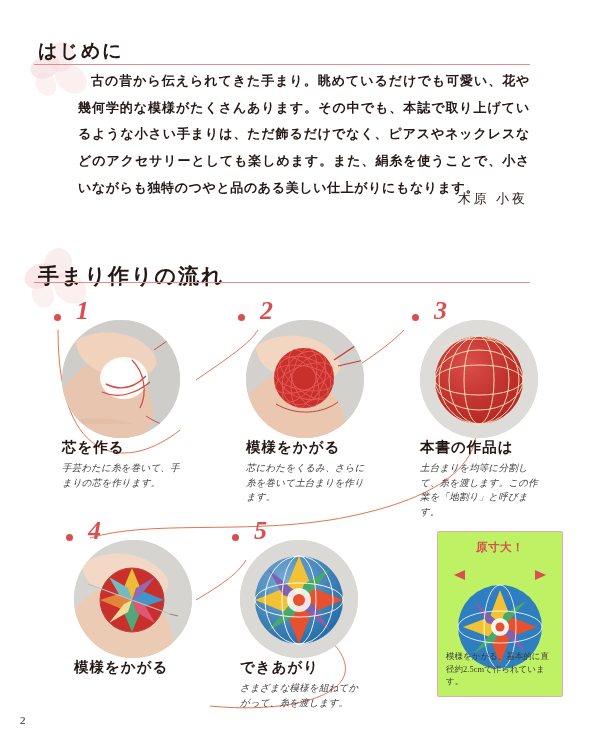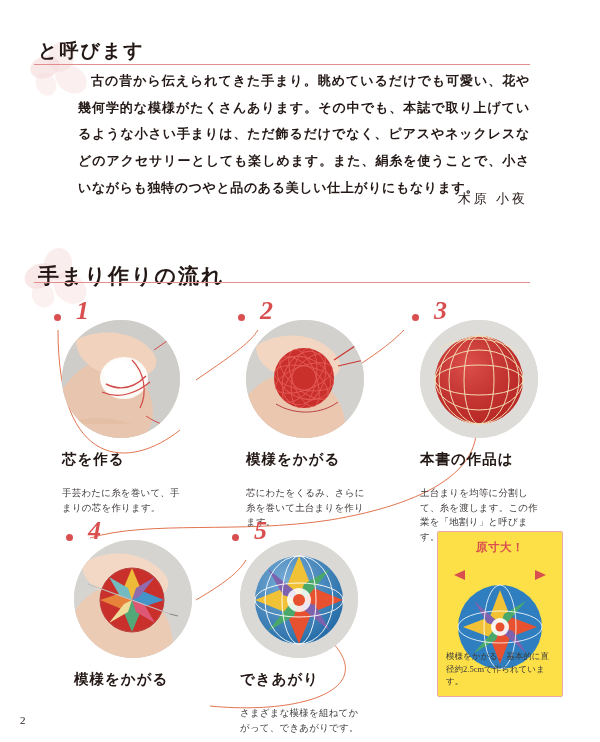--- a/index.html
+++ b/index.html
@@ -103,49 +103,50 @@
     position: absolute;
     width: 7px;
     height: 7px;
     border-radius: 50%;
     background: #d94f4f;
   }
   .step-title {
     font-size: 14.5px;
     font-weight: bold;
     letter-spacing: 1px;
-    margin-top: 12px;
+    margin-top: 0;
     color: #231815;
   }
   .step-desc {
     font-size: 9.5px;
     line-height: 1.55;
     letter-spacing: .2px;
-    margin-top: 17px;
+    margin-top: 4px;
     color: #3e3a39;
     width: 120px;
+    font-style: italic;
   }
 
   
   .curves {
     position: absolute;
     left: 0; top: 0;
     width: 600px; height: 742px;
     pointer-events: none;
   }
 
   
   .size-box {
     position: absolute;
     left: 437px;
     top: 231px;
     width: 124px;
     height: 164px;
     border: 1px solid #e7a9a9;
-    background: #fde047;
+    background: #bef264;
     border-radius: 2px;
   }
   .size-title {
     position: absolute;
     top: 8px;
     left: 0; right: 0;
     text-align: center;
     font-size: 11.5px;
     font-weight: bold;
     color: #d94f4f;
@@ -223,21 +224,21 @@
   <div class="petal" style="left:4px;  top:32px; width:24px; height:20px; transform:rotate(60deg); opacity:.4;"></div>
 </div>
 
 <div class="petal-cluster" style="left:24px; top:248px; width:80px; height:64px;">
   <div class="petal" style="left:0;   top:16px; width:32px; height:24px; transform:rotate(-25deg);"></div>
   <div class="petal" style="left:20px; top:0;   width:28px; height:32px; transform:rotate(12deg); opacity:.5;"></div>
   <div class="petal" style="left:28px; top:26px; width:36px; height:28px; transform:rotate(40deg); opacity:.45;"></div>
   <div class="petal" style="left:6px;  top:36px; width:26px; height:22px; transform:rotate(65deg); opacity:.4;"></div>
 </div>
 
-<div class="section-head" style="left:38px; top:38px;">と呼びます</div>
+<div class="section-head" style="left:38px; top:38px;">はじめに</div>
 <div class="head-rule" style="left:34px; top:64px; width:496px;"></div>
 
 <div class="intro">
   <p>古の昔から伝えられてきた手まり。眺めているだけでも可愛い、花や幾何学的な模様がたくさんあります。その中でも、本誌で取り上げているような小さい手まりは、ただ飾るだけでなく、ピアスやネックレスなどのアクセサリーとしても楽しめます。また、絹糸を使うことで、小さいながらも独特のつやと品のある美しい仕上がりにもなります。</p>
 </div>
 <div class="signature">木原 小夜</div>
 
 <div class="section-head" style="left:38px; top:252px; font-size:21px;margin-top:10px;">手まり作りの流れ</div>
 <div class="head-rule" style="left:34px; top:282px; width:496px;"></div>
 
@@ -385,21 +386,21 @@
           <circle cx="59" cy="60" r="6" fill="#e8512f"></circle>
         </g>
         <g stroke="#ffffff" stroke-width="1" fill="none" opacity=".9">
           <ellipse cx="59" cy="60" rx="44" ry="17"></ellipse>
           <ellipse cx="59" cy="60" rx="17" ry="44"></ellipse>
           <ellipse cx="59" cy="60" rx="34" ry="44"></ellipse>
         </g>
       </svg>
     </div>
     <div class="step-title">できあがり</div>
-    <div class="step-desc">さまざまな模様を組ねてかがって、できあがりです。</div>
+    <div class="step-desc">さまざまな模様を組ねてかがって、糸を渡します。</div>
   </div>
 
   <div class="size-box">
     <div class="size-title">原寸大！</div>
     <div class="size-sub"><span>直径約2.5cm</span></div>
     <div class="arrow-left"></div>
     <div class="arrow-right"></div>
     <div class="size-ball">
       <svg viewBox="0 0 86 86" xmlns="http://www.w3.org/2000/svg" width="86" height="86">
         <circle cx="43" cy="43" r="42" fill="#2f7fc0"></circle>

